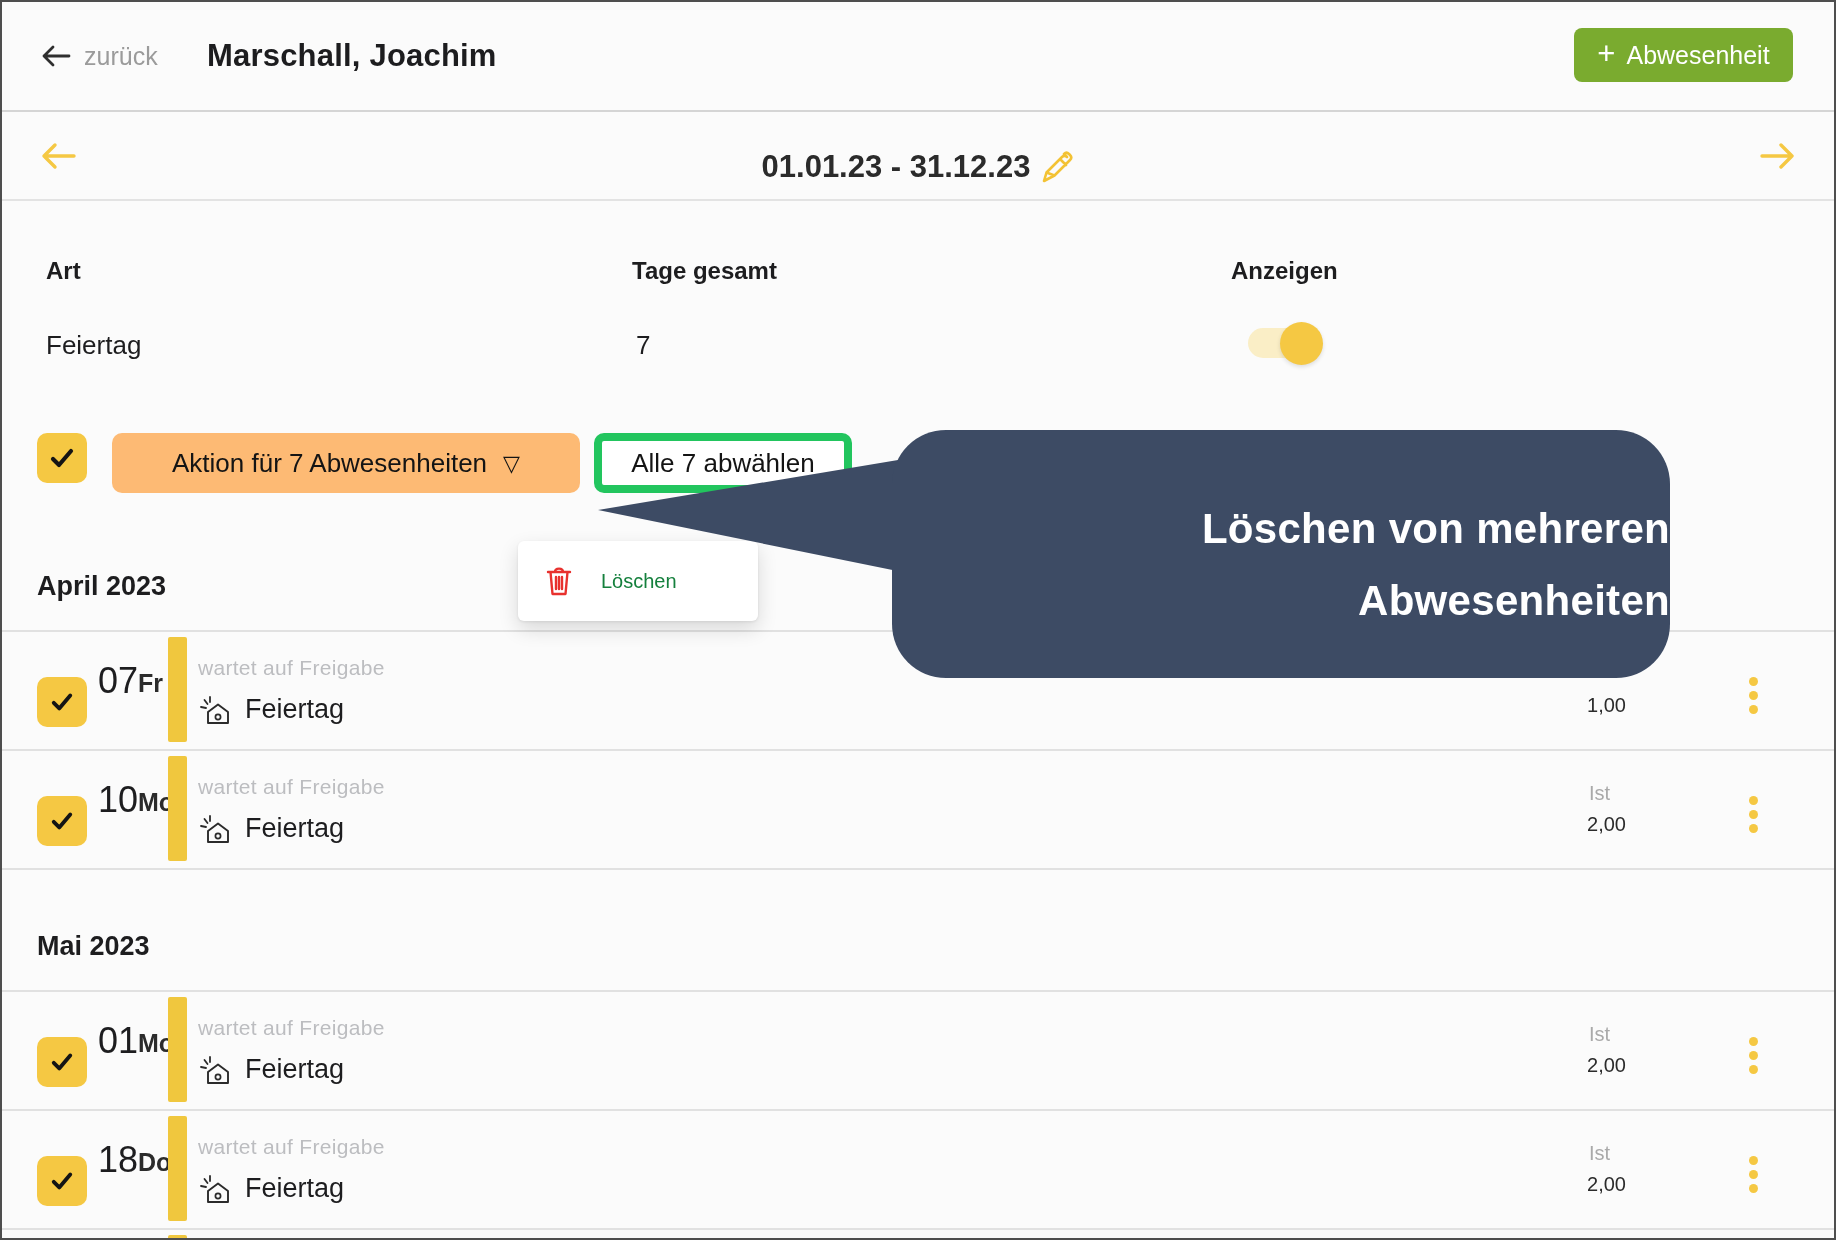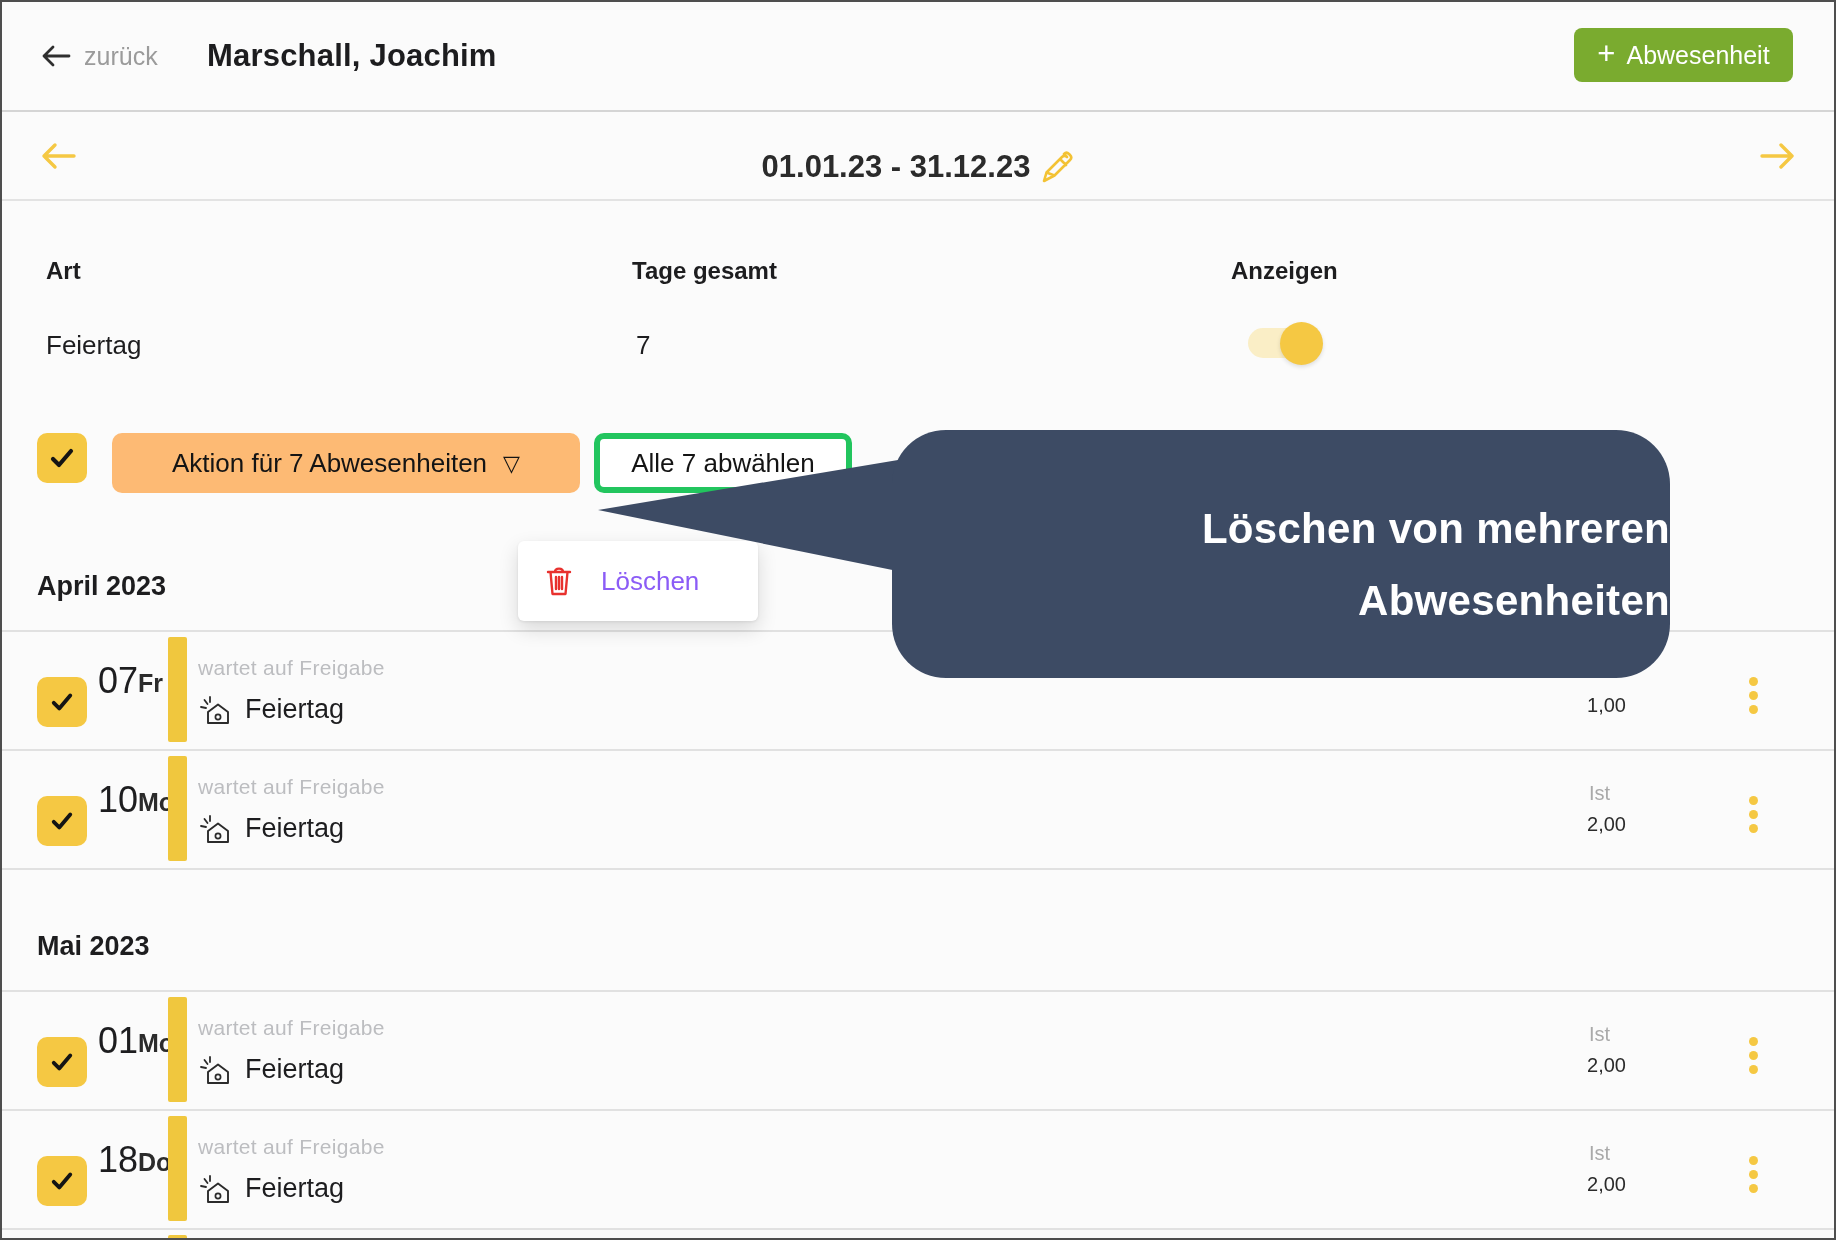--- a/index.html
+++ b/index.html
@@ -31,25 +31,25 @@
   
   .sum-h { position:absolute; font-size:24px; font-weight:700; top:255px; }
   .sum-v { position:absolute; font-size:26px; top:328px; }
   .toggle { position:absolute; left:1246px; top:326px; width:72px; height:30px; background:#faeec6; border-radius:16px; cursor:pointer; }
   .toggle .knob { position:absolute; right:-3px; top:-6px; width:43px; height:43px; border-radius:50%; background:#f5c843; box-shadow:0 2px 4px rgba(0,0,0,.12); }
   
   .bulk-check { position:absolute; left:35px; top:431px; }
   .cbox { width:50px; height:50px; background:#f5c843; border-radius:10px; display:flex; align-items:center; justify-content:center; cursor:pointer; }
   .action-btn { position:absolute; left:110px; top:431px; width:468px; height:60px; background:#fdba74; border:none; border-radius:10px; font-size:26px; color:#141414; display:flex; align-items:center; justify-content:center; gap:16px; cursor:pointer; font-family:inherit; }
   .action-btn .caret { font-size:22px; margin-top:2px; }
-  .deselect-btn { position:absolute; left:592px; top:431px; width:258px; height:60px; background:#fff; border:6px solid #22c55e; border-radius:10px; font-size:26px; color:#141414; display:flex; align-items:center; justify-content:center; cursor:pointer; font-family:inherit; }
+  .deselect-btn { position:absolute; left:592px; top:431px; width:258px; height:60px; background:#fff; border:8px solid #22c55e; border-radius:10px; font-size:26px; color:#141414; display:flex; align-items:center; justify-content:center; cursor:pointer; font-family:inherit; }
   
   .menu-panel { position:absolute; left:516px; top:539px; width:240px; height:80px; background:#fff; border-radius:6px; box-shadow:0 8px 20px rgba(0,0,0,.14), 0 1px 3px rgba(0,0,0,.08); z-index:10; }
   .menu-item { width:100%; height:100%; display:flex; align-items:center; padding-left:27px; gap:28px; cursor:pointer; }
-  .menu-item-label { font-size:26px; color:#8b5cf6; }
+  .menu-item-label { font-size:20px; color:#15803d; }
   
   .callout-tail { position:absolute; left:590px; top:432px; width:330px; height:150px; z-index:20; }
   .callout { position:absolute; left:890px; top:428px; width:778px; height:248px; background:#3d4b64; border-radius:54px; z-index:21; display:flex; flex-direction:column; align-items:flex-end; justify-content:center; padding-top:22px; }
   .callout-line { color:#ffffff; font-size:42px; font-weight:600; line-height:72px; letter-spacing:.3px; }
   
   .section { position:absolute; left:0; width:100%; }
   .month-heading { margin:12px 0 0 35px; font-size:27px; font-weight:700; line-height:32px; }
   .rows { margin-top:28px; border-top:2px solid #e1e1e1; }
   .row { position:relative; height:119px; border-bottom:2px solid #e1e1e1; background:#fbfbfb; }
   .row.partial { height:60px; border-bottom:none; }

